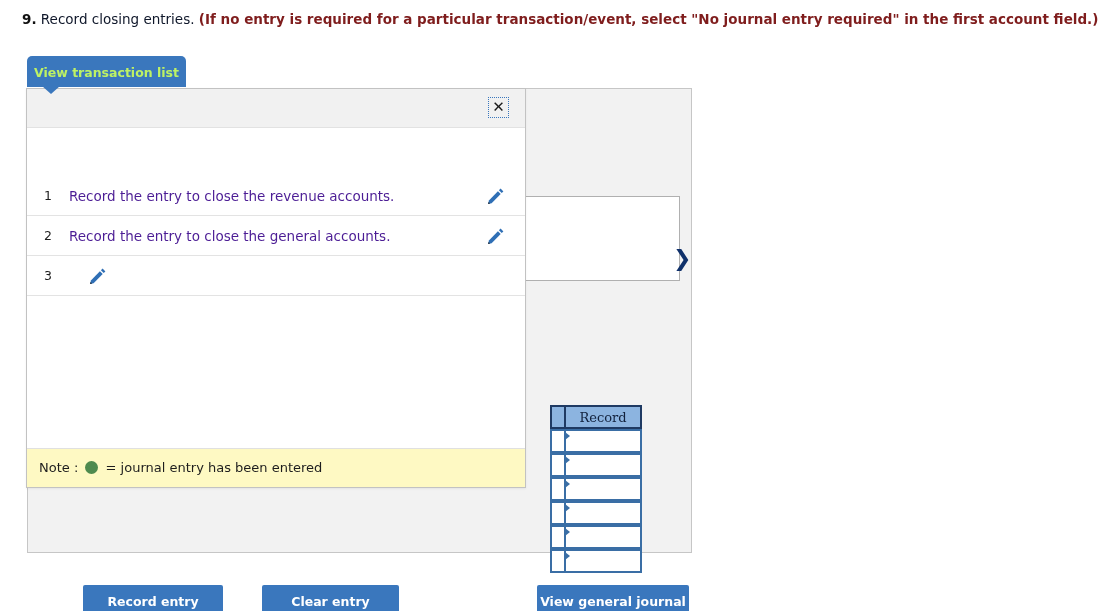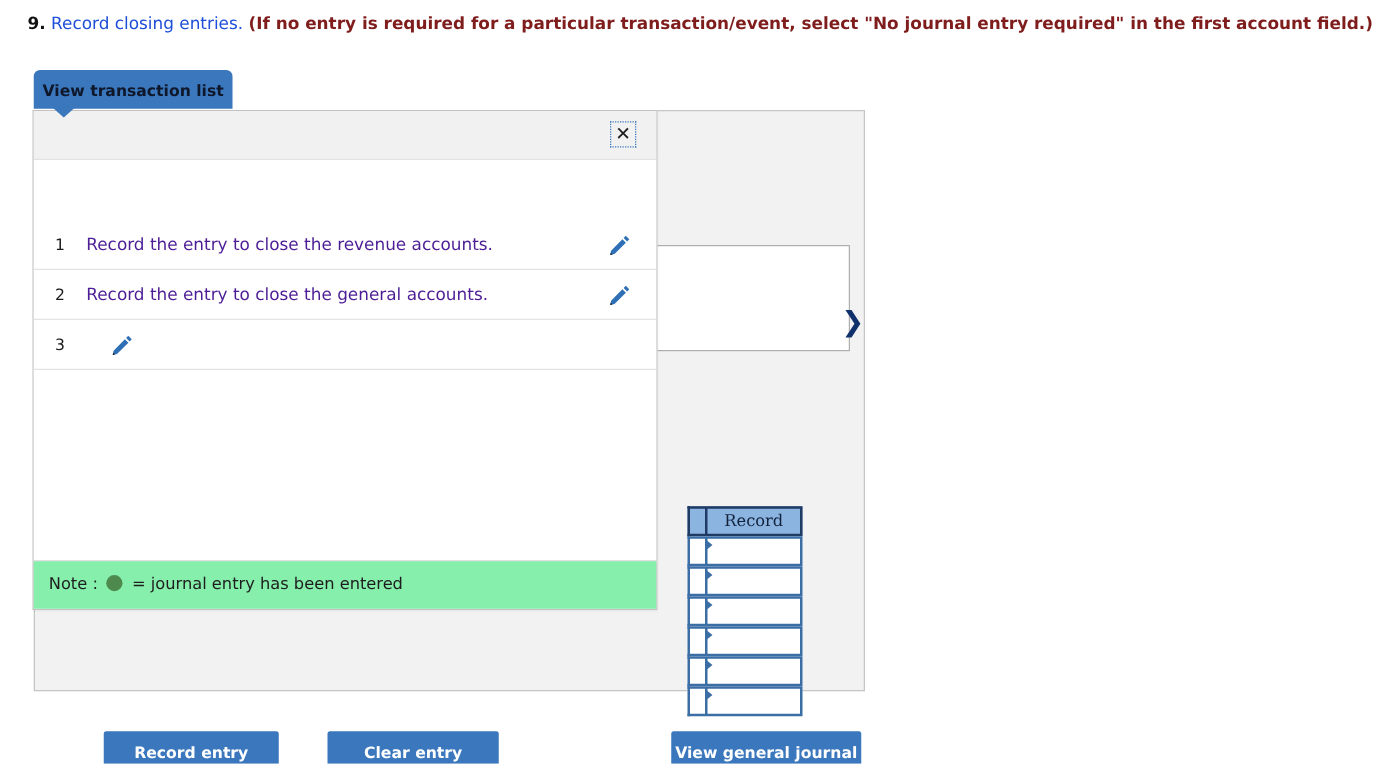--- a/index.html
+++ b/index.html
@@ -23,21 +23,21 @@
     top: 10px;
     font-size: 13.5px;
     color: #222222;
     white-space: nowrap;
     line-height: 18px;
   }
   .q-num {
     font-weight: bold;
     color: #111111;
   }
-  .q-text { color: #1d4ed8; }
+  .q-text { color: #0f172a; }
   .q-hint {
     color: #7f1d1d;
     font-weight: bold;
   }
 
   
   .worksheet-panel {
     position: absolute;
     left: 27px;
     top: 88px;
@@ -163,21 +163,21 @@
 
   
   .tab-button {
     position: absolute;
     left: 27px;
     top: 56px;
     width: 159px;
     height: 31px;
     background: #3a77bd;
     border-radius: 5px 5px 0 0;
-    color: #0f172a;
+    color: #bef264;
     font-weight: bold;
     font-size: 12.5px;
     line-height: 31px;
     text-align: center;
     cursor: pointer;
     z-index: 12;
     border: none;
     font-family: "DejaVu Sans", "Liberation Sans", sans-serif;
   }
   .tab-notch {
@@ -261,21 +261,21 @@
     line-height: 0;
   }
   .txn-pencil svg { vertical-align: middle; }
 
   .popup-footer {
     position: absolute;
     left: 0;
     bottom: 0;
     width: 100%;
     height: 39px;
-    background: #86efac;
+    background: #fef9c3;
     border-top: 1px solid #e0e0e0;
     box-sizing: border-box;
   }
   .note-line {
     position: absolute;
     left: 12px;
     top: 11px;
     font-size: 13px;
     color: #1d1d1d;
     white-space: nowrap;

